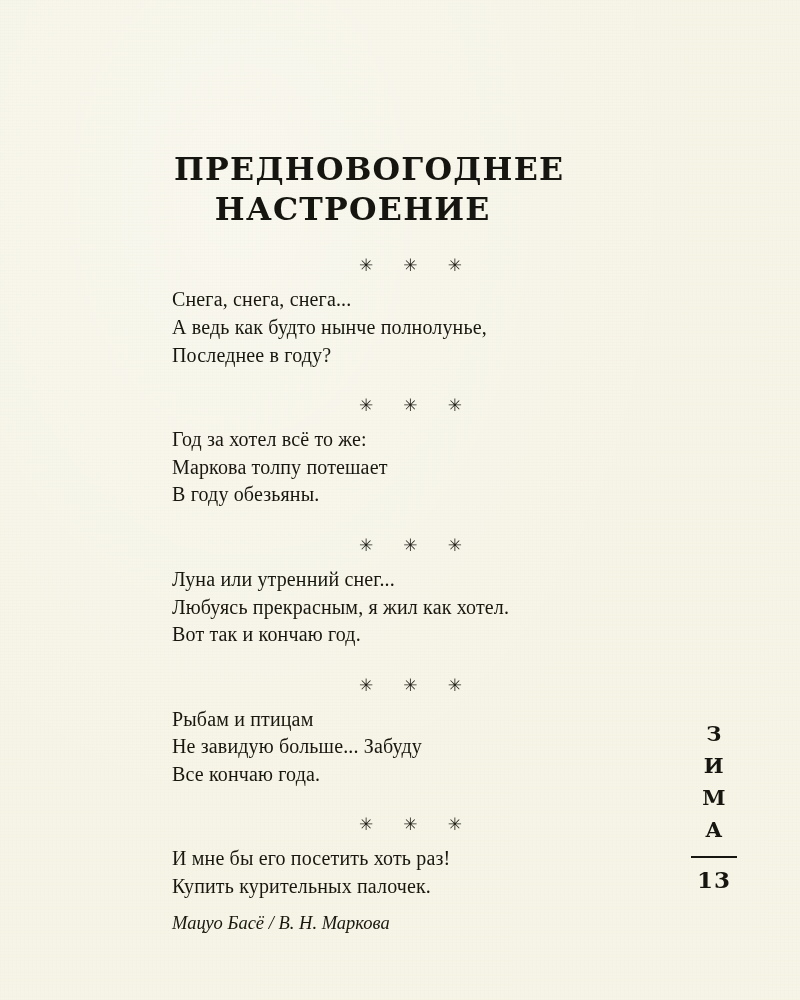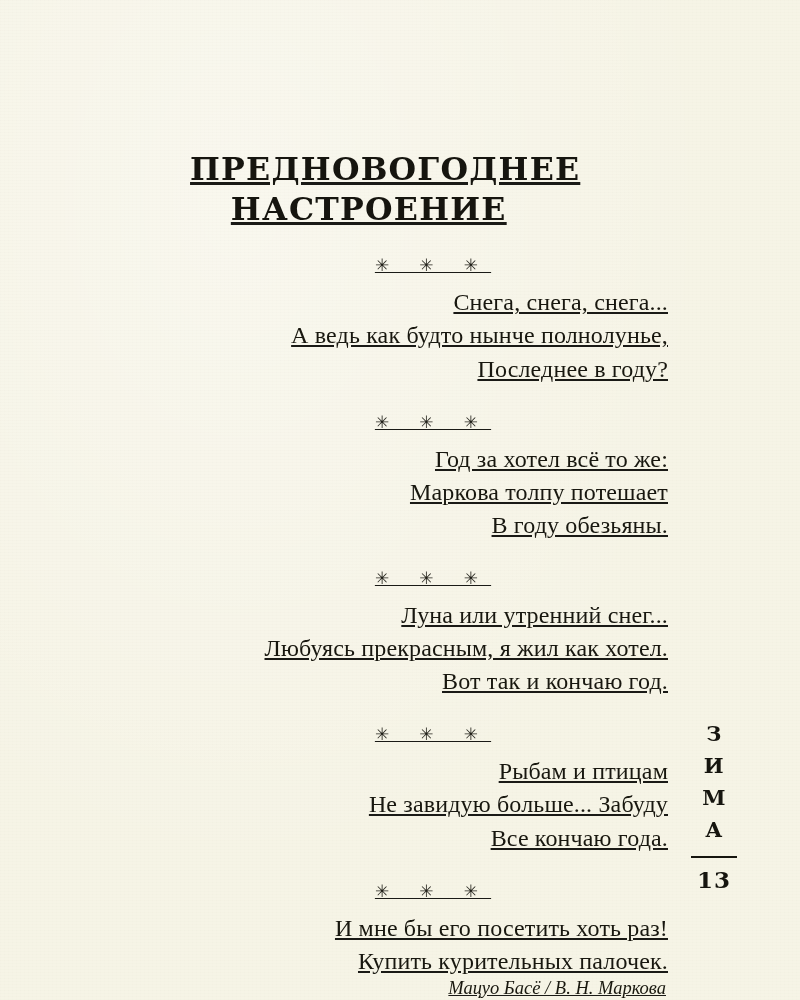--- a/index.html
+++ b/index.html
@@ -28,24 +28,23 @@
     inset: 0;
     pointer-events: none;
     opacity: 0.35;
     background-image:
       repeating-linear-gradient(0deg, rgba(160,155,130,0.05) 0px, rgba(160,155,130,0.05) 1px, rgba(0,0,0,0) 1px, rgba(0,0,0,0) 3px),
       repeating-linear-gradient(90deg, rgba(160,155,130,0.045) 0px, rgba(160,155,130,0.045) 1px, rgba(0,0,0,0) 1px, rgba(0,0,0,0) 4px);
   }
 
   .content {
     position: absolute;
-    left: 188px;
+    left: 172px;
     top: 150px;
     width: 480px;
-    text-decoration: underline;
   }
 
   .title {
     font-family: "DejaVu Serif", serif;
     font-weight: bold;
     font-size: 31px;
     line-height: 1.28;
     letter-spacing: 1.2px;
     color: #16150f;
     text-align: left;
@@ -62,33 +61,32 @@
   .stars {
     text-align: center;
     font-size: 17px;
     letter-spacing: 13px;
     color: #201f18;
     margin: 0 0 10px 0;
     padding-left: 10px;
     font-family: "Liberation Serif", serif;
   }
   .verse {
-    font-size: 24px;
+    font-size: 20px;
     line-height: 1.38;
     color: #18170f;
     letter-spacing: 0.15px;
-    text-align: right;
   }
   .verse div {
     white-space: pre;
   }
 
   .attribution {
-    margin-top: 0;
-    text-align: right;
+    margin-top: 12px;
+    text-align: left;
     font-style: italic;
     font-size: 18.5px;
     color: #19180f;
     padding-right: 2px;
   }
 
   
   .side-marker {
     position: absolute;
     right: 58px;

